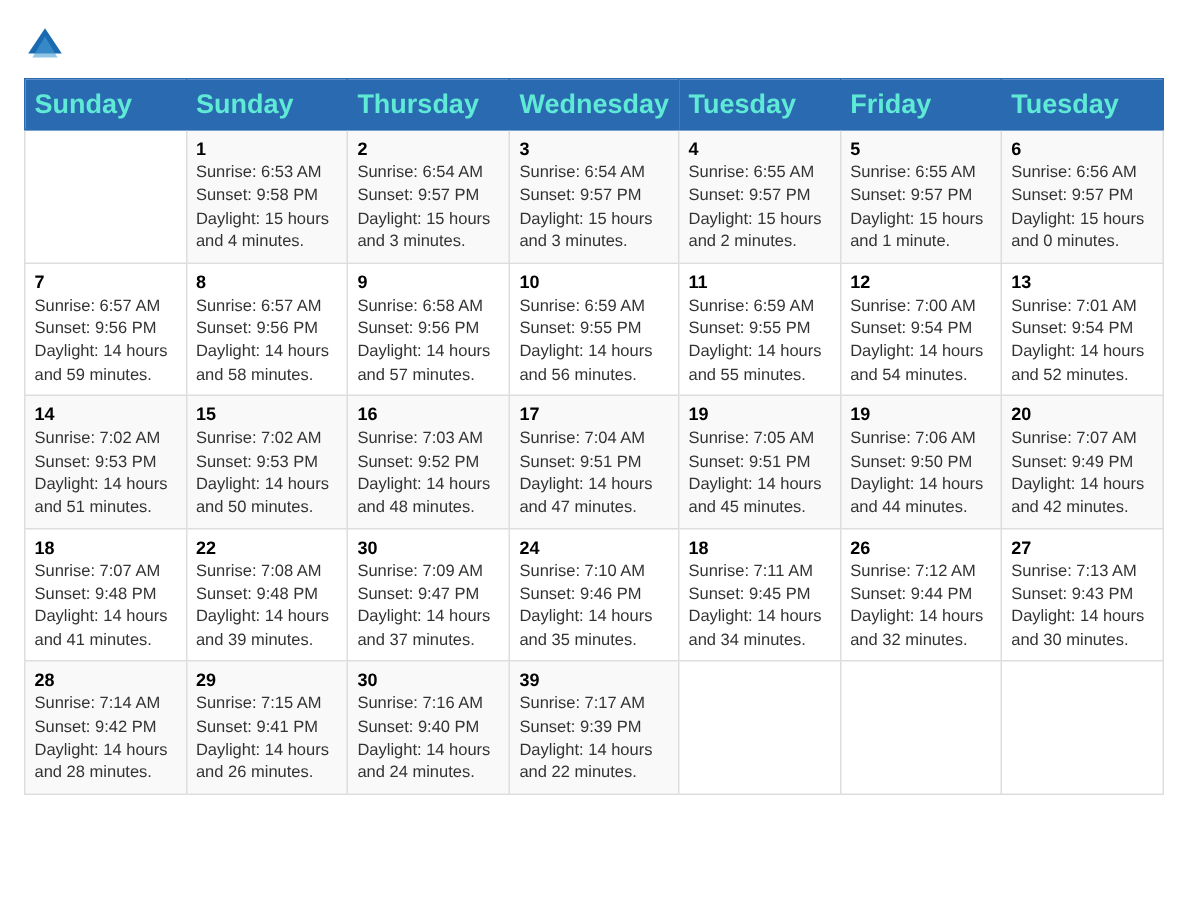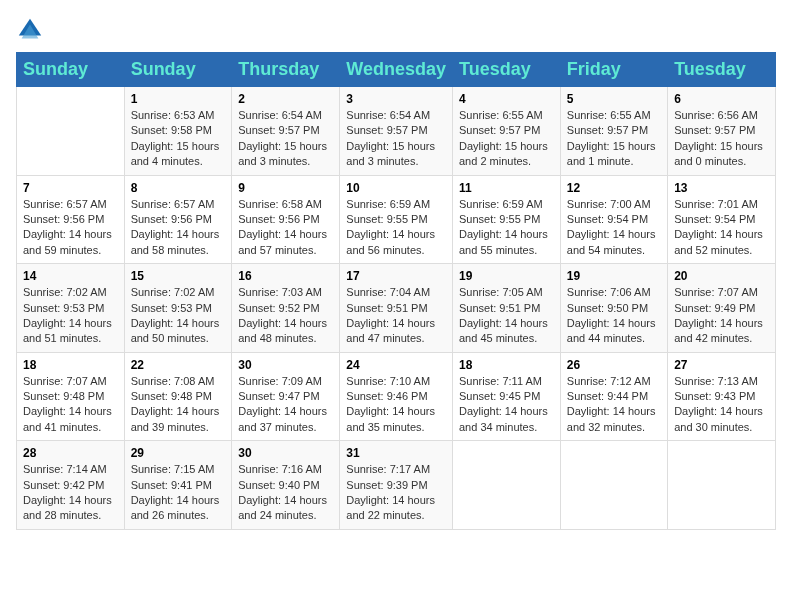--- a/index.html
+++ b/index.html
@@ -250,21 +250,21 @@
         </td>
         <td>
           <span class="day-number">29</span>
           <div class="day-info">Sunrise: 7:15 AM<br>Sunset: 9:41 PM<br>Daylight: 14 hours<br>and 26 minutes.</div>
         </td>
         <td>
           <span class="day-number">30</span>
           <div class="day-info">Sunrise: 7:16 AM<br>Sunset: 9:40 PM<br>Daylight: 14 hours<br>and 24 minutes.</div>
         </td>
         <td>
-          <span class="day-number">31</span>
+          <span class="day-number">39</span>
           <div class="day-info">Sunrise: 7:17 AM<br>Sunset: 9:39 PM<br>Daylight: 14 hours<br>and 22 minutes.</div>
         </td>
         <td class="empty-cell"></td>
         <td class="empty-cell"></td>
         <td class="empty-cell"></td>
       </tr>
     </tbody>
 </table>
 
 </body></html>

